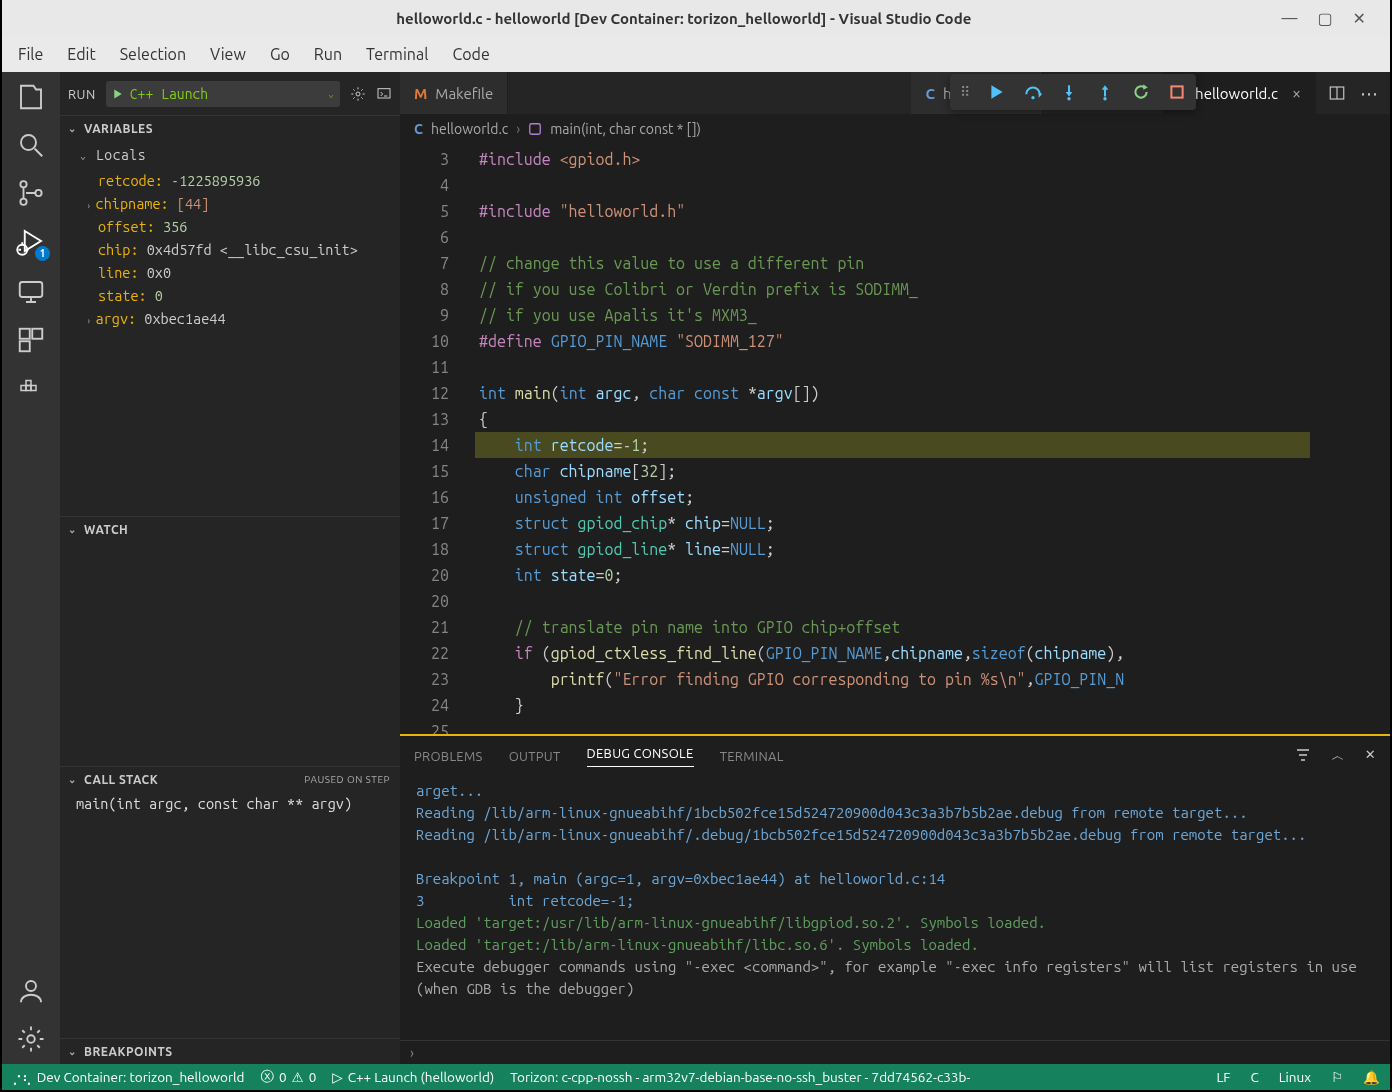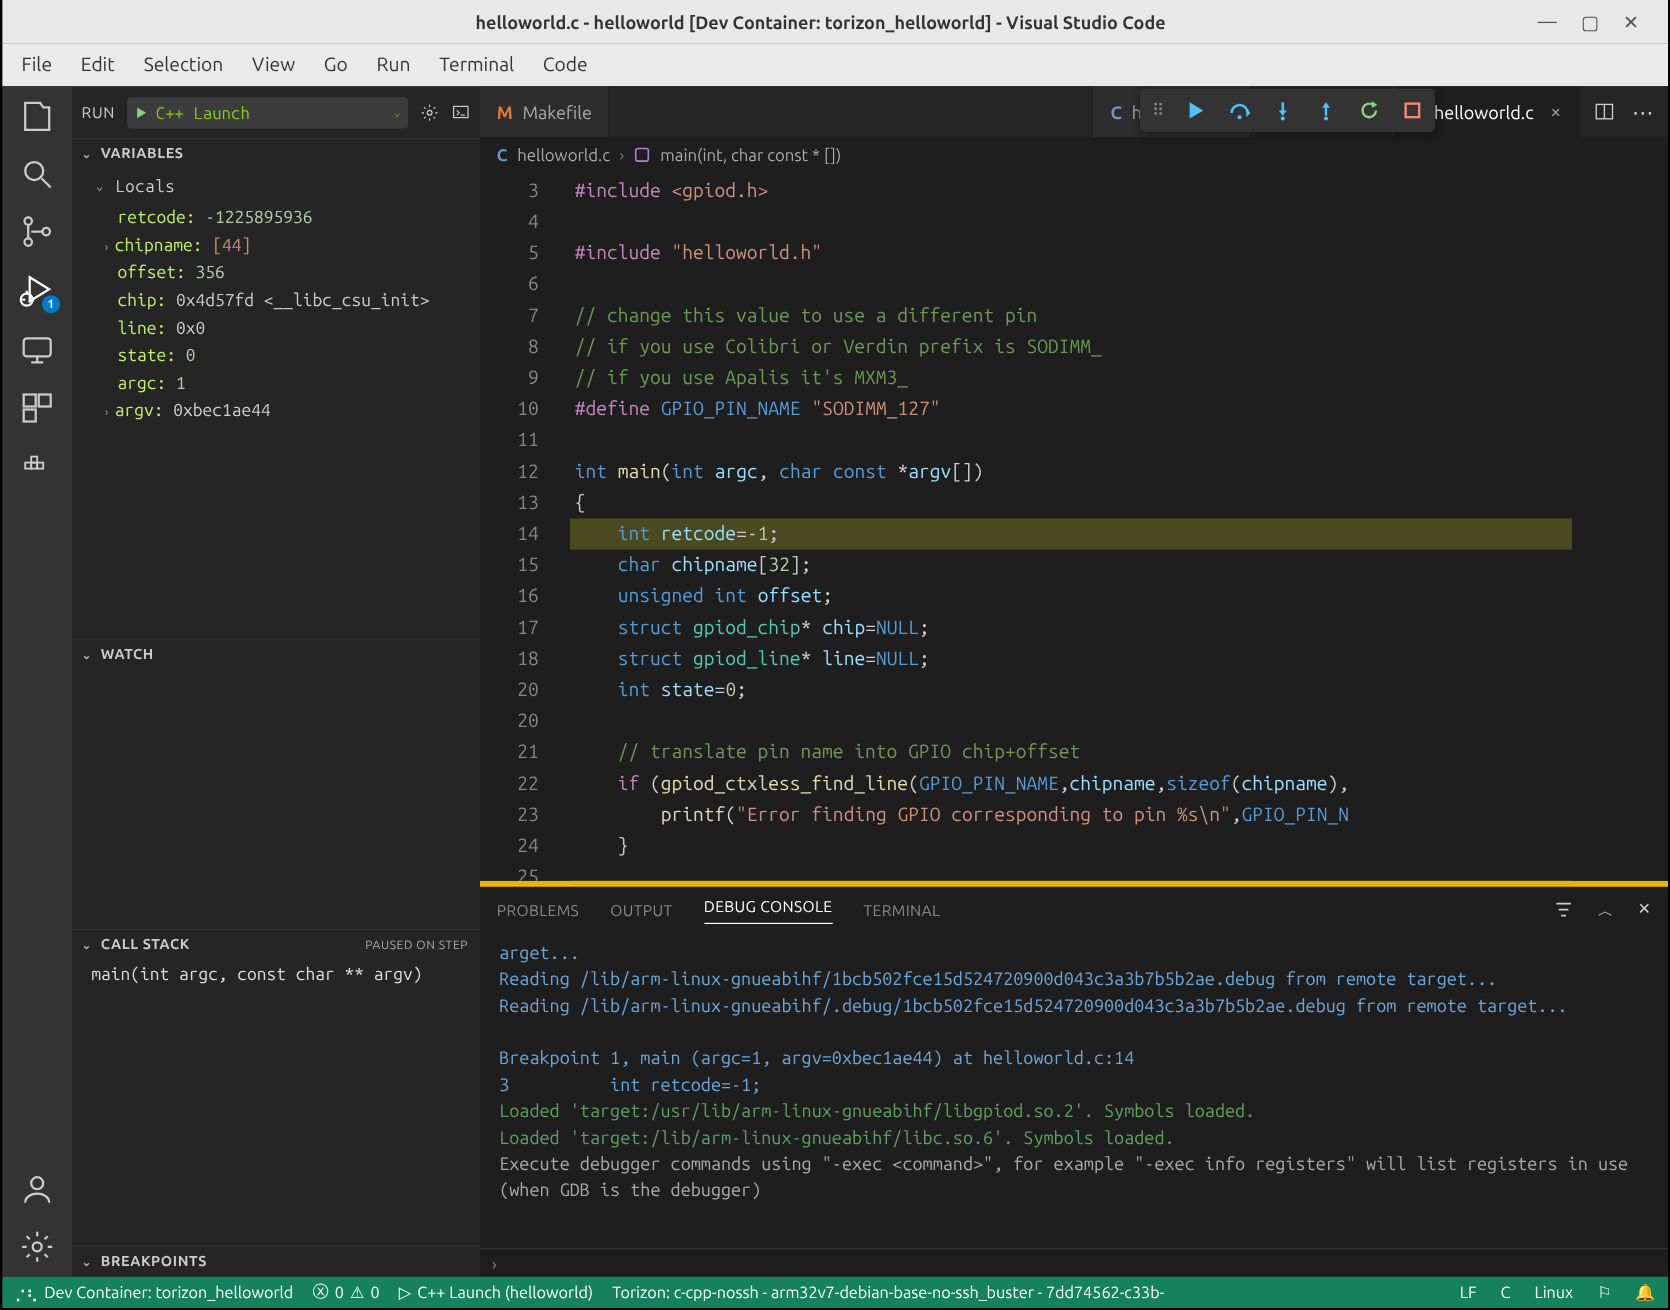--- a/index.html
+++ b/index.html
@@ -19,21 +19,21 @@
 .activitybar .bottom-activity { margin-top: auto; margin-bottom: 10px; display: flex; flex-direction: column; gap: 18px; }
 .sidebar { width: 340px; background: #252526; display: flex; flex-direction: column; font-size: 14px; color: #ccc; font-family: "Ubuntu Mono","Menlo",monospace; }
 .sidebar-header { display: flex; align-items: center; height: 44px; padding: 0 8px; gap: 10px; border-bottom: 1px solid #333; }
 .sidebar-header .run-label { font-size: 13px; letter-spacing: 0.5px; color: #ccc; font-family: "Ubuntu",sans-serif; }
 .config-select { flex: 1; display: flex; align-items: center; background: #3c3c3c; height: 26px; padding: 0 6px; border-radius: 3px; color: #84cc16; gap: 6px; }
 .config-select svg { width: 12px; height: 12px; fill: #89d185; }
 .section-hdr { display: flex; align-items: center; gap: 6px; padding: 6px 8px; font-size: 12px; font-weight: bold; letter-spacing: 0.5px; color: #ccc; font-family: "Ubuntu",sans-serif; }
 .section-hdr .chev { font-size: 10px; opacity: 0.8; display: inline-block; width: 10px; }
 .section-body { padding-left: 18px; }
 .var-row { padding: 3px 8px; font-family: "Ubuntu Mono",monospace; font-size: 14.5px; white-space: nowrap; }
-.var-name { color: #bef264; }
+.var-name { color: #eab308; }
 .var-val { color: #b5cea8; }
 .var-val.str { color: #ce9178; }
 .var-val.hex { color: #ccc; }
 .callstack-status { float: right; font-size: 10px; color: #aaa; font-weight: normal; }
 .editor-area { flex: 1; display: flex; flex-direction: column; overflow: hidden; background: #1e1e1e; }
 .tabbar { display: flex; height: 42px; background: #252526; align-items: stretch; position: relative; }
 .tab { display: flex; align-items: center; padding: 0 14px; gap: 8px; background: #2d2d2d; color: #aaa; border-right: 1px solid #1e1e1e; font-size: 15px; }
 .tab.active { background: #1e1e1e; color: #fff; }
 .tab .close { margin-left: 6px; font-size: 16px; color: #aaa; }
 .tab .c-ico { color: #6997d3; font-weight: bold; }
@@ -53,21 +53,21 @@
 .minimap { width: 80px; background: #1e1e1e; }
 .tok-kw { color: #569cd6; }
 .tok-pre { color: #c586c0; }
 .tok-str { color: #ce9178; }
 .tok-cmt { color: #6a9955; }
 .tok-type { color: #4ec9b0; }
 .tok-num { color: #b5cea8; }
 .tok-fn { color: #dcdcaa; }
 .tok-id { color: #9cdcfe; }
 .tok-def { color: #569cd6; }
-.panel-area { height: 330px; border-top: 5px solid #eab308; display: flex; flex-direction: column; background: #1e1e1e; }
+.panel-area { height: 330px; border-top: 2px solid #eab308; display: flex; flex-direction: column; background: #1e1e1e; }
 .panel-tabs { display: flex; height: 40px; align-items: center; padding: 0 14px; gap: 26px; font-size: 13px; color: #888; }
 .panel-tabs span { cursor: pointer; letter-spacing: 0.3px; }
 .panel-tabs span.active { color: #fff; border-bottom: 1px solid #fff; padding-bottom: 6px; }
 .panel-tabs .pactions { margin-left: auto; display: flex; gap: 20px; }
 .console-body { flex: 1; font-family: "Menlo","Ubuntu Mono",monospace; font-size: 15px; line-height: 22px; padding: 4px 16px; overflow: hidden; color: #6ba6d6; }
 .console-body .cline { white-space: pre-wrap; word-break: break-all; }
 .console-body .loaded { color: #5f9f5f; }
 .console-body .info { color: #aaa; }
 .console-input-row { height: 24px; border-top: 1px solid #333; display: flex; align-items: center; padding: 0 10px; color: #888; }
 .statusbar { height: 26px; background: #16825d; color: #fff; display: flex; align-items: center; font-size: 13.5px; padding: 0 10px; gap: 16px; }
@@ -179,21 +179,20 @@
         <span class="chev">⌄</span>
         <span>Locals</span>
       </div>
       <div class="section-body" style="padding-left:30px">
         <div class="var-row"><span class="var-name">retcode:</span> <span class="var-val">-1225895936</span></div>
         <div class="var-row"><span style="font-size:10px;opacity:0.7;margin-left:-12px;margin-right:4px">›</span><span class="var-name">chipname:</span> <span class="var-val str">[44]</span></div>
         <div class="var-row"><span class="var-name">offset:</span> <span class="var-val">356</span></div>
         <div class="var-row"><span class="var-name">chip:</span> <span class="var-val hex">0x4d57fd &lt;__libc_csu_init&gt;</span></div>
         <div class="var-row"><span class="var-name">line:</span> <span class="var-val hex">0x0</span></div>
         <div class="var-row"><span class="var-name">state:</span> <span class="var-val">0</span></div>
-        <div class="var-row"><span class="var-name">argc:</span> <span class="var-val">1</span></div>
         <div class="var-row"><span style="font-size:10px;opacity:0.7;margin-left:-12px;margin-right:4px">›</span><span class="var-name">argv:</span> <span class="var-val hex">0xbec1ae44</span></div>
       </div>
 
       <div style="flex:1"></div>
       <div class="section-hdr section-divider">
         <span class="chev">⌄</span>
         <span>WATCH</span>
       </div>
       <div style="flex:1.2"></div>
       <div class="section-hdr section-divider" style="position:relative">

